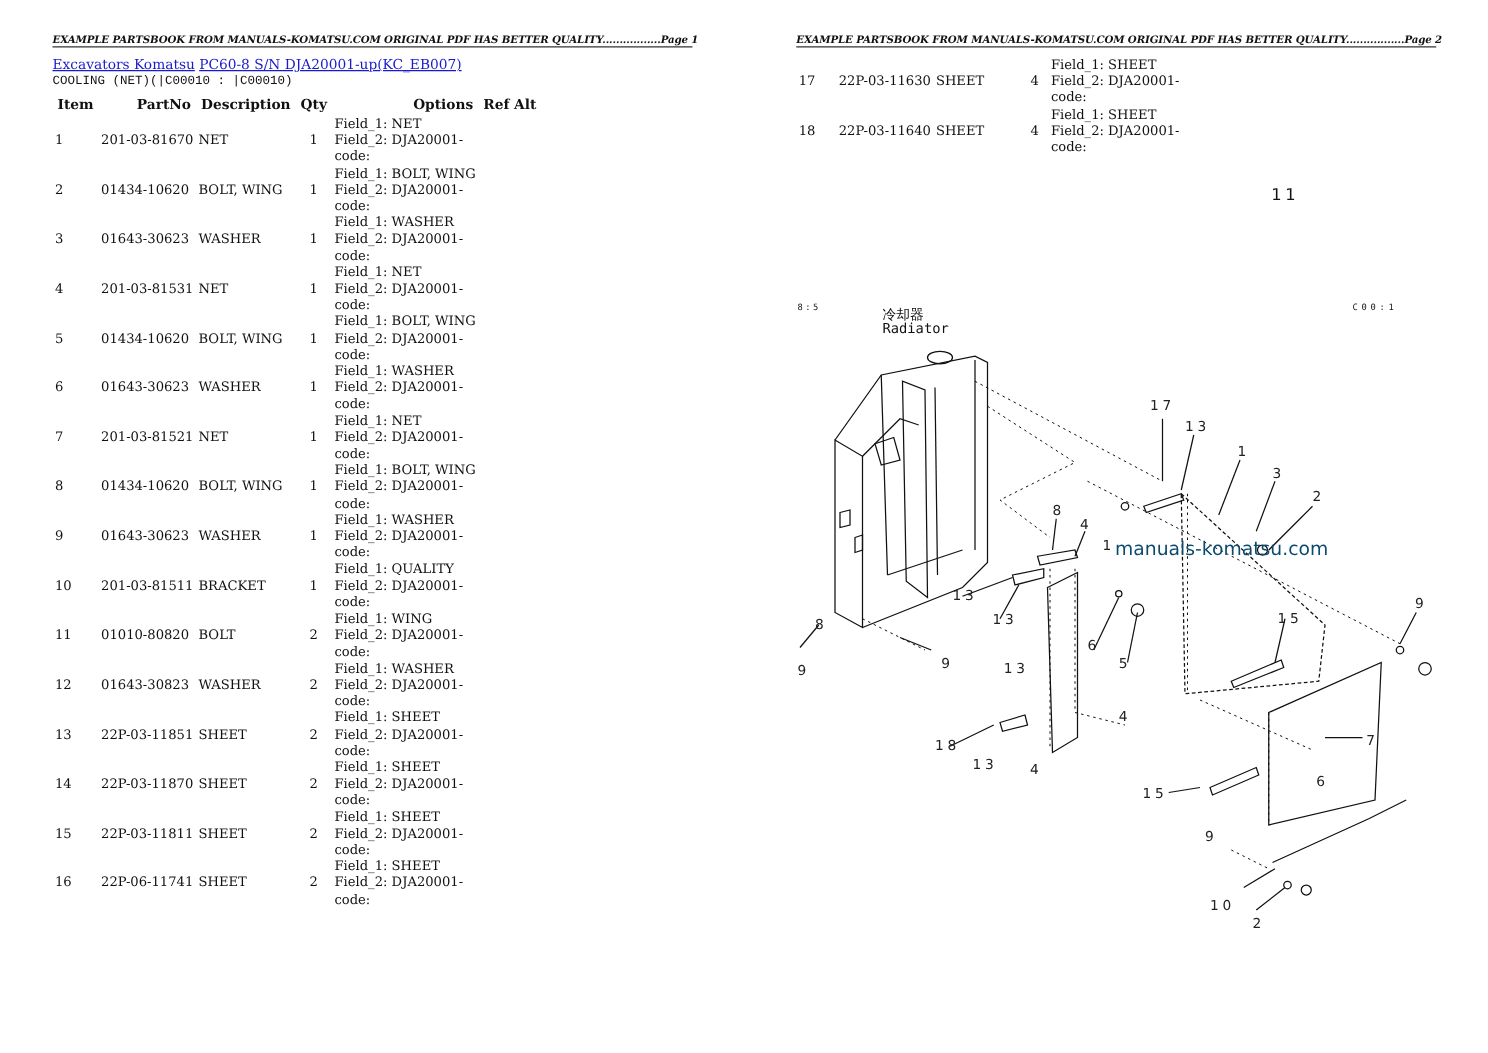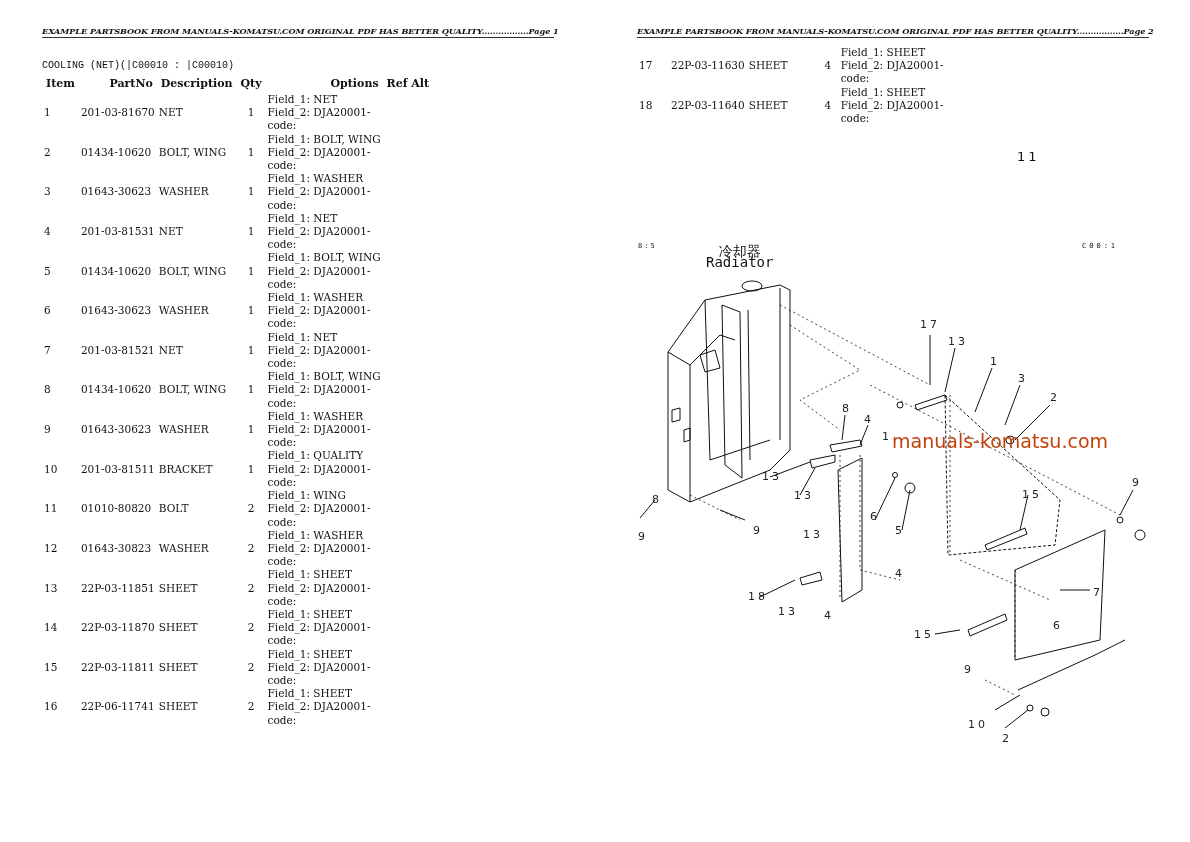--- a/index.html
+++ b/index.html
@@ -45,39 +45,43 @@
   td.c-item { width: 28px; padding-left: 6px; }
   td.c-part { width: 70px; }
   td.c-desc { width: 66px; }
   td.c-qty { width: 18px; text-align: center; }
   td.c-opt { width: 100px; padding-top: 2px; padding-bottom: 1px; }
   td.c-ref { width: 40px; }
   .opt-line { display: block; }
   .watermark {
     position: absolute; left: 892px; top: 430px;
     font-family: "DejaVu Sans", "Liberation Sans", sans-serif;
-    font-size: 19px; color: #c2410c; white-space: nowrap;
+    font-size: 15px; color: #0c4a6e; white-space: nowrap;
   }
   .fig-num {
     position: absolute; left: 1017px; top: 149px;
     font-family: "DejaVu Sans", sans-serif; font-size: 13px; letter-spacing: 3px;
   }
   .fig-code-l { position: absolute; left: 638px; top: 242px; font-family: "DejaVu Sans Mono", monospace; font-size: 7px; letter-spacing: 2px; }
   .fig-code-r { position: absolute; left: 1082px; top: 242px; font-family: "DejaVu Sans Mono", monospace; font-size: 7px; letter-spacing: 3px; }
-  .fig-label { position: absolute; left: 706px; top: 246px; font-family: "DejaVu Sans Mono", monospace; font-size: 14px; line-height: 11px; text-align: center; }
+  .fig-label { position: absolute; left: 706px; top: 246px; font-family: "DejaVu Sans Mono", monospace; font-size: 11px; line-height: 11px; }
   .callout {
     position: absolute; font-family: "DejaVu Sans", sans-serif; font-size: 11px;
     color: #222; letter-spacing: 3px; white-space: nowrap;
   }
 </style>
 </head>
 <body>
 
 <div class="page page1">
   <div class="pg-header">EXAMPLE PARTSBOOK FROM MANUALS-KOMATSU.COM ORIGINAL PDF HAS BETTER QUALITY.................Page 1</div>
+  <div class="breadcrumb">
+    <a>Excavators Komatsu</a>
+    <a>PC60-8 S/N DJA20001-up(KC_EB007)</a>
+  </div>
   <div class="section-title">COOLING (NET)(|C00010 : |C00010)</div>
   <table class="parts">
     <thead>
       <tr>
         <th>Item</th>
         <th>PartNo</th>
         <th>Description</th>
         <th>Qty</th>
         <th>Options</th>
         <th>Ref Alt</th>

